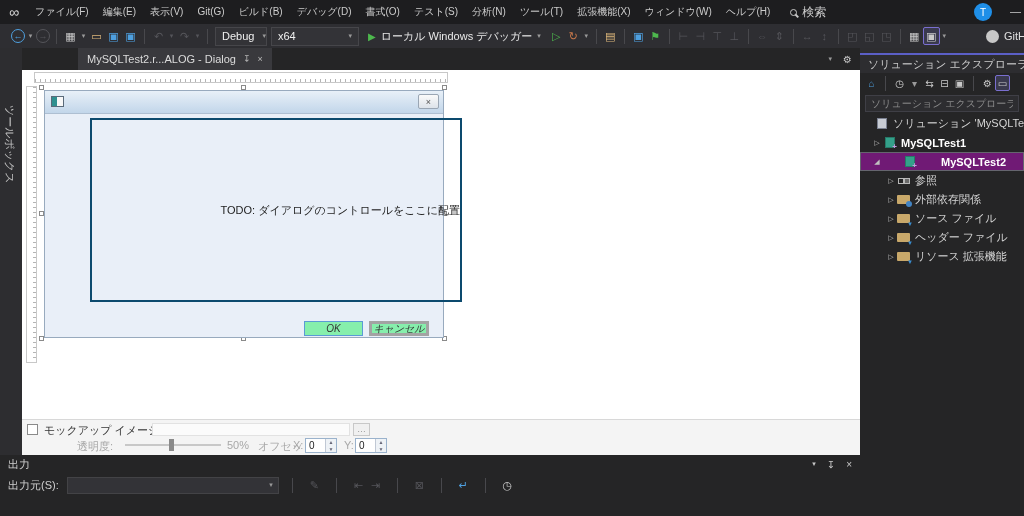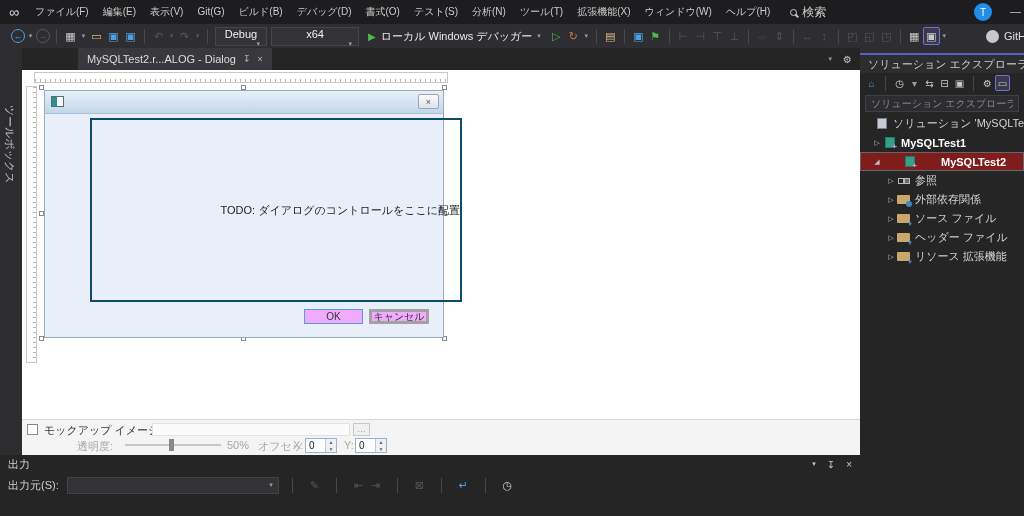--- a/index.html
+++ b/index.html
@@ -24,21 +24,21 @@
   .tb-icon{min-width:17px;height:18px;display:flex;align-items:center;justify-content:center;font-size:11px;color:#c8c8c8;}
   .tb-icon[data-name$="dropdown"]{min-width:9px;font-size:7px;color:#9a9a9a;}
   .tb-icon[data-circle="true"]{border:1px solid #4ea0e0;border-radius:50%;width:14px;height:14px;min-width:14px;font-size:9px;margin:0 1px;color:#4ea0e0;}
   .tb-icon[data-dim="true"]{color:#55555a;border-color:#55555a;}
   .tb-icon[data-color="blue"]{color:#4ea0e0;}
   .tb-icon[data-color="green"]{color:#4db84d;}
   .tb-icon[data-color="tan"]{color:#dcb67a;}
   .tb-icon[data-color="orange"]{color:#c8784a;}
   .tb-icon[data-box="true"]{border:1px solid #7a6fd0;background:#3a3a4e;border-radius:2px;}
   .tb-sep{width:1px;height:15px;background:#48484c;margin:0 5px;}
-  .combo{display:flex;align-items:center;background:#333337;border:1px solid #46464a;height:19px;padding:0 6px;color:#f0f0f0;font-size:11px;margin:0 2px;flex-direction:column;}
+  .combo{display:flex;align-items:center;background:#333337;border:1px solid #46464a;height:19px;padding:0 6px;color:#f0f0f0;font-size:11px;margin:0 2px;}
   .combo .dd{margin-left:auto;padding-left:8px;}
   .combo-config{width:52px;}
   .combo-platform{width:88px;}
   .run{display:flex;align-items:center;gap:5px;margin:0 7px;font-size:11px;color:#e8e8e8;white-space:nowrap;}
   .run .play{color:#4db84d;font-size:10px;}
   .github{position:absolute;left:986px;top:0;height:24px;display:flex;align-items:center;gap:5px;font-size:11px;color:#e0e0e0;white-space:nowrap;}
   .gh-icon{width:13px;height:13px;border-radius:50%;background:#c8c8c8;display:inline-block;}
 
   
   #toolbox-strip{position:absolute;left:0;top:48px;width:22px;height:371px;background:#2d2d30;}
@@ -56,21 +56,21 @@
   .h-ruler{position:absolute;left:12px;top:2px;width:414px;height:11px;background:#fff;border:1px solid #c8c8c8;background-image:repeating-linear-gradient(90deg,#b4b4b4 0 1px,transparent 1px 5px);background-size:100% 4px;background-repeat:no-repeat;background-position:0 6px;}
   .v-ruler{position:absolute;left:4px;top:16px;width:11px;height:277px;background:#fff;border:1px solid #c8c8c8;background-image:repeating-linear-gradient(180deg,#b4b4b4 0 1px,transparent 1px 5px);background-size:4px 100%;background-repeat:no-repeat;background-position:6px 0;}
   .handle{position:absolute;width:5px;height:5px;background:#ffffff;border:1px solid #8a8a8a;}
 
   .dlg{position:absolute;left:22px;top:20px;width:400px;height:248px;background:#e9eff8;border:1px solid #98aabe;}
   .dlg-titlebar{height:23px;background:linear-gradient(#e8f0f8,#c2d6ea);border-bottom:1px solid #aebfd2;position:relative;}
   .dlg-icon{position:absolute;left:6px;top:5px;width:13px;height:11px;background:linear-gradient(90deg,#2f9090 0 5px,#f8f8f8 5px);border:1px solid #5a6a7a;}
   .dlg-close{position:absolute;right:4px;top:3px;width:21px;height:15px;background:linear-gradient(#fafafa,#dde3ea);border:1px solid #9aa6b4;border-radius:2px;display:flex;align-items:center;justify-content:center;font-size:9px;color:#555555;}
   .dlg-guide{position:absolute;left:13px;top:27px;width:372px;height:184px;border:2px solid #0c4a6e;display:flex;align-items:center;justify-content:flex-end;margin-left:32px;}
   .dlg-todo{font-size:11px;color:#222222;white-space:nowrap;}
-  .dlg-btn{position:absolute;top:218px;height:15px;background:#f0abfc;display:flex;align-items:center;justify-content:center;font-size:10px;color:#333333;}
+  .dlg-btn{position:absolute;top:230px;height:15px;background:#86efac;display:flex;align-items:center;justify-content:center;font-size:10px;color:#333333;font-style:italic;}
   .dlg-ok{left:259px;width:59px;border:1px solid #5b9bd5;}
   .dlg-cancel{left:324px;width:60px;border:3px solid #a3a3a3;}
 
   
   .mockup-bar{position:absolute;left:0;top:371px;width:838px;height:36px;background:#f4f4f4;border-top:1px solid #d8d8d8;font-size:11px;}
   .mb-check{position:absolute;left:5px;top:4px;width:11px;height:11px;background:#ffffff;border:1px solid #8a8a8a;}
   .mb-label{position:absolute;left:22px;top:3px;color:#333333;white-space:nowrap;}
   .mb-path{position:absolute;left:130px;top:3px;width:198px;height:13px;background:#fbfbfb;border:1px solid #e2e2e2;}
   .mb-browse{position:absolute;left:331px;top:3px;width:17px;height:13px;background:#f0f0f0;border:1px solid #c8c8c8;color:#999999;font-size:9px;text-align:center;line-height:11px;}
   .mb-gray{position:absolute;top:19px;color:#a8a8a8;white-space:nowrap;}
@@ -90,21 +90,21 @@
   .se-toolbar{display:flex;align-items:center;gap:1px;padding:2px 2px 2px 4px;}
   .se-toolbar .tb-icon{min-width:15px;height:16px;font-size:10px;}
   .se-search{margin:2px 5px;height:17px;background:#2d2d30;border:1px solid #3f3f46;display:flex;align-items:center;}
   .se-search input{width:100%;background:transparent;border:none;outline:none;font-size:10px;color:#9a9a9a;padding:0 5px;font-family:inherit;}
   .se-search input::placeholder{color:#8a8a8a;opacity:1;}
   .tree{margin-top:2px;}
   .tree-row{display:flex;align-items:center;height:19px;font-size:11px;color:#d4d4d4;overflow:hidden;white-space:nowrap;}
   .tree-row[data-level="0"]{padding-left:4px;}
   .tree-row[data-level="1"]{padding-left:12px;}
   .tree-row[data-level="2"]{padding-left:26px;}
-  .tree-row[data-selected="true"]{background:#7f1d1d;outline:1px solid #65656e;outline-offset:-1px;gap:20px;}
+  .tree-row[data-selected="true"]{background:#701a75;outline:1px solid #65656e;outline-offset:-1px;gap:20px;}
   .tree-row[data-bold="true"] .tree-label{font-weight:bold;color:#ffffff;}
   .expander{width:10px;font-size:7px;color:#c0c0c0;text-align:center;flex:none;}
   .tree-icon{width:14px;height:13px;margin:0 4px 0 1px;position:relative;flex:none;}
   .tree-icon[data-icon="solution"]::before{content:"";position:absolute;inset:1px 2px;background:#c8ccd4;border:1px solid #7a8090;}
   .tree-icon[data-icon="project"]::before{content:"";position:absolute;inset:1px 2px;background:#34a08a;border:1px solid #267a68;}
   .tree-icon[data-icon="project"]::after{content:"+";position:absolute;right:0;bottom:-2px;font-size:8px;color:#c59bdf;font-weight:bold;}
   .tree-icon[data-icon="references"]::before{content:"";position:absolute;left:1px;top:4px;width:4px;height:4px;border:1px solid #b8b8b8;}
   .tree-icon[data-icon="references"]::after{content:"";position:absolute;right:1px;top:4px;width:4px;height:4px;border:1px solid #b8b8b8;background:#6a6a6a;}
   .tree-icon[data-icon="deps-folder"]::before,
   .tree-icon[data-icon="filter-folder"]::before{content:"";position:absolute;left:0;top:2px;width:13px;height:9px;background:#c8a86a;border-radius:1px;}

